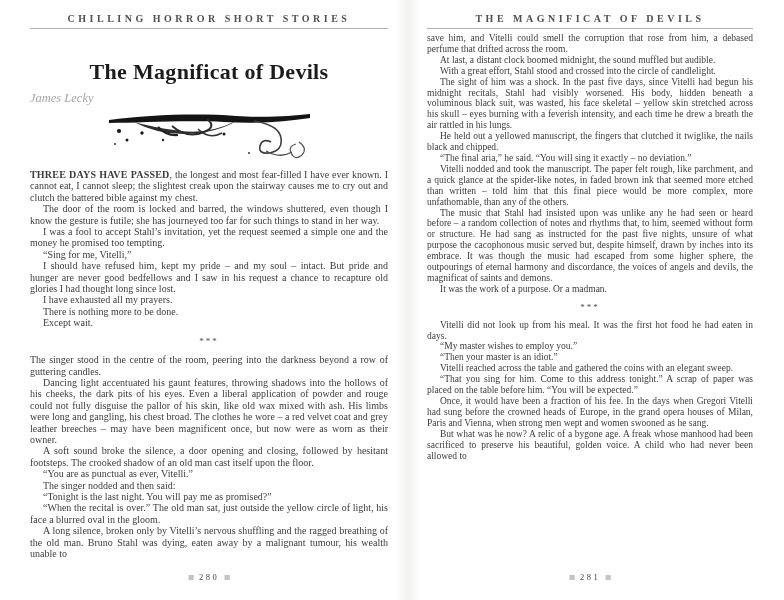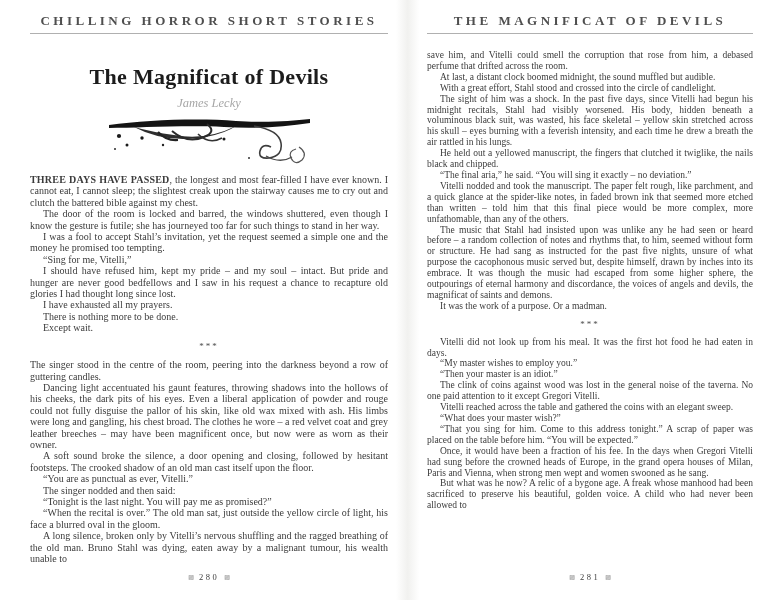--- a/index.html
+++ b/index.html
@@ -5,33 +5,33 @@
   html,body{margin:0;padding:0;background:#ffffff;}
   body{width:784px;height:600px;overflow:hidden;
        font-family:"Liberation Serif","DejaVu Serif",serif;}
   .spread{position:relative;width:784px;height:600px;
           background:linear-gradient(to right,#ffffff 0%,#ffffff 50.5%,#f1f1ef 52%,#ffffff 53.5%,#ffffff 100%);}
   .page{position:absolute;top:0;height:600px;overflow:hidden;}
   .page-left{left:30px;width:358px;}
   .page-right{left:427px;width:326px;}
 
   .pagehead{padding-top:13px;border-bottom:1px solid var(--rule,#b0b0b0);padding-bottom:4px;}
-  .pagehead-text{text-align:center;font-size:13px;font-weight:bold;
+  .pagehead-text{text-align:center;font-size:10px;font-weight:bold;
                  letter-spacing:3.5px;color:var(--header_text,#4f4f4f);}
 
   .title{margin-top:31px;text-align:center;font-size:22px;line-height:24px;
          font-weight:bold;color:var(--title,#1c1c1c);letter-spacing:.3px;}
-  .author{margin-top:7px;text-align:center;font-style:italic;font-size:12.5px;
+  .author{margin-top:7px;font-style:italic;font-size:12.5px;
           color:var(--author,#a6a6a6);}
   .ornament-wrap{margin-top:3px;text-align:center;height:50px;}
 
   .page-body{font-size:10px;line-height:11.4px;text-align:justify;
              color:var(--text,#3b3b3b);overflow:hidden;}
   .body-left{margin-top:10px;height:392px;}
-  .body-right{margin-top:16px;font-size:9.5px;line-height:10.9px;height:518px;}
+  .body-right{margin-top:4px;font-size:9.5px;line-height:10.9px;height:518px;}
   .p{margin:0;}
   .ind{text-indent:13px;}
   .bold{font-weight:normal;}
   .lead{font-weight:bold;letter-spacing:.2px;}
   .sep{text-align:center;letter-spacing:2px;font-size:9px;color:#4a4a4a;
        margin:7px 0 7px 0;text-indent:0;}
 
   .pagefoot{position:absolute;bottom:18px;left:0;width:100%;text-align:center;
             font-size:8.5px;color:#3d3d3d;background:transparent;}
   .page-number{letter-spacing:2.5px;vertical-align:middle;}
@@ -108,23 +108,21 @@
       <p class="p ind">The sight of him was a shock. In the past five days, since Vitelli had begun his midnight recitals, Stahl had visibly worsened. His body, hidden beneath a voluminous black suit, was wasted, his face skeletal – yellow skin stretched across his skull – eyes burning with a feverish intensity, and each time he drew a breath the air rattled in his lungs.</p>
       <p class="p ind">He held out a yellowed manuscript, the fingers that clutched it twiglike, the nails black and chipped.</p>
       <p class="p ind">“The final aria,” he said. “You will sing it exactly – no deviation.”</p>
       <p class="p ind">Vitelli nodded and took the manuscript. The paper felt rough, like parchment, and a quick glance at the spider-like notes, in faded brown ink that seemed more etched than written – told him that this final piece would be more complex, more unfathomable, than any of the others.</p>
       <p class="p ind">The music that Stahl had insisted upon was unlike any he had seen or heard before – a random collection of notes and rhythms that, to him, seemed without form or structure. He had sang as instructed for the past five nights, unsure of what purpose the cacophonous music served but, despite himself, drawn by inches into its embrace. It was though the music had escaped from some higher sphere, the outpourings of eternal harmony and discordance, the voices of angels and devils, the magnificat of saints and demons.</p>
       <p class="p ind">It was the work of a purpose. Or a madman.</p>
       <p class="p sep">***</p>
       <p class="p ind">Vitelli did not look up from his meal. It was the first hot food he had eaten in days.</p>
       <p class="p ind">“My master wishes to employ you.”</p>
       <p class="p ind">“Then your master is an idiot.”</p>
-      <p class="p ind">The clink of coins against wood was lost in the general noise of the taverna. No one paid attention to it except Gregori Vitelli.</p>
       <p class="p ind">Vitelli reached across the table and gathered the coins with an elegant sweep.</p>
-      <p class="p ind">“What does your master wish?”</p>
       <p class="p ind">“That you sing for him. Come to this address tonight.” A scrap of paper was placed on the table before him. “You will be expected.”</p>
       <p class="p ind">Once, it would have been a fraction of his fee. In the days when Gregori Vitelli had sung before the crowned heads of Europe, in the grand opera houses of Milan, Paris and Vienna, when strong men wept and women swooned as he sang.</p>
       <p class="p ind">But what was he now? A relic of a bygone age. A freak whose manhood had been sacrificed to preserve his beautiful, golden voice. A child who had never been allowed to</p>
     </div>
 
     <div class="pagefoot">
       <span class="fleuron">▨</span><span class="page-number">281</span><span class="fleuron">▨</span>
     </div>
   </div>
 

